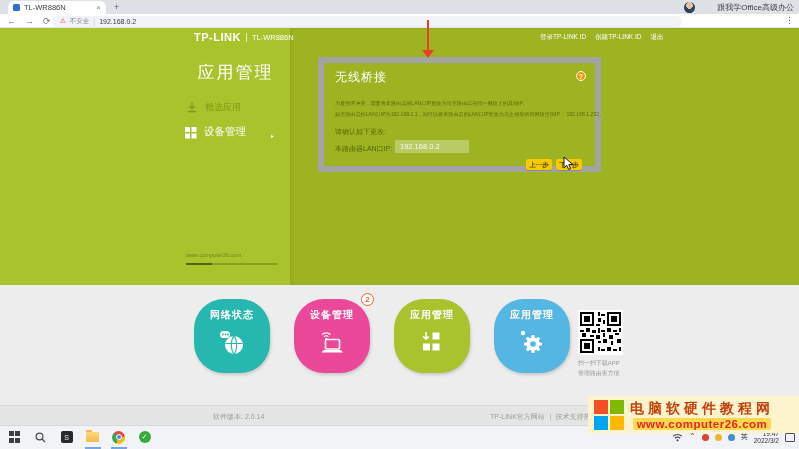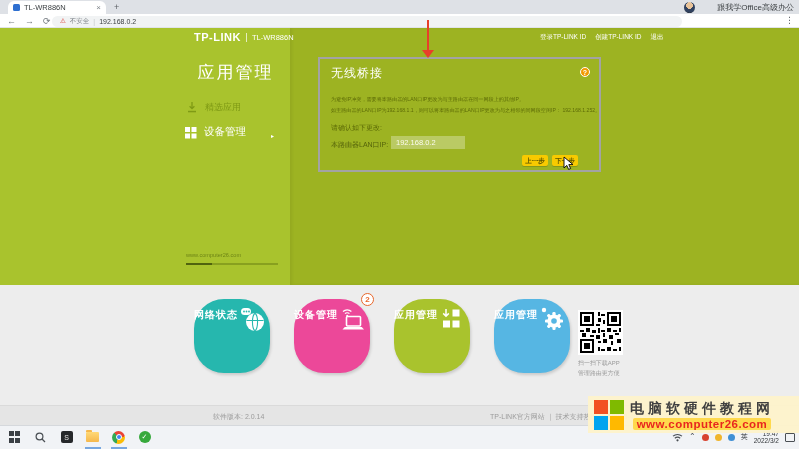--- a/index.html
+++ b/index.html
@@ -58,21 +58,21 @@
   .side-item2 { left:184px; top:97px; }
   .side-label-dim { font-size:9px; color:#7f9a15; }
   .side-label-on { font-size:10.5px; color:#fff; }
   .side-chevron { font-size:6px; color:#fff; margin-left:18px; }
   .side-wm { left:186px; top:224px; font-size:7px; color:rgba(60,80,0,.55); transform:scale(.8);
              transform-origin:0 0; white-space:nowrap; }
   .side-wm-bar { left:186px; top:235px; width:92px; height:2px; background:rgba(60,80,0,.30); }
   .side-wm-bar::before { content:""; position:absolute; left:0; top:0; width:26px; height:2px; background:rgba(35,50,0,.55); }
 
   
-  .panel { left:318px; top:29px; width:283px; height:115px; border:2px solid #a3a3a3; }
+  .panel { left:318px; top:29px; width:283px; height:115px; border:6px solid #a3a3a3; }
   .panel-title { position:absolute; left:11px; top:6px; font-size:12px; color:#fff; letter-spacing:1px; }
   .help { position:absolute; right:9px; top:8px; width:10px; height:10px; border-radius:50%;
           background:#f29a00; border:1px solid #fff; color:#fff; font-size:7px; font-weight:bold;
           display:flex; align-items:center; justify-content:center; }
   .tinytext { position:absolute; left:11px; font-size:7px; color:#5d6b06; transform:scale(.73);
               transform-origin:0 0; white-space:nowrap; width:137%; }
   .p1 { top:37px; } .p2 { top:48px; }
   .confirm { position:absolute; left:11px; top:64px; font-size:7px; color:#5d6b06; }
   .lanlabel { position:absolute; left:11px; top:81px; font-size:7px; color:#55630a; }
   .lanip { position:absolute; left:71px; top:77px; width:74px; height:13px;
@@ -81,21 +81,21 @@
          color:#5c5400; font-size:6.5px; font-weight:bold; text-align:center; line-height:11px;
          box-shadow:0 1px 0 rgba(0,0,0,.15); }
   .btn-prev { left:202px; } .btn-next { left:232px; }
 
   .tab-indicator { left:421px; top:257px; width:0; height:0; border-left:8px solid transparent;
                    border-right:8px solid transparent; border-top:9px solid #9db322; }
 
   
   .grayband { left:0; top:257px; width:799px; height:120px; background:#ededed; }
   .tile { top:271px; width:76px; height:74px; box-shadow:1px 2px 3px rgba(0,0,0,.15);
-          display:flex; align-items:flex-start;border-radius:30px; }
+          display:flex; flex-direction:column; align-items:center;border-radius:30px; }
   .tile-label { margin-top:9px; font-size:10px; font-weight:bold; color:#fff; letter-spacing:1px; }
   .tile-icon { margin-top:6px; }
   .t1 { left:194px; background:#26b7ae; }
   .t2 { left:294px; background:#ec4899; }
   .t3 { left:394px; background:#a9c32d; }
   .t4 { left:494px; background:#56b6e3; }
   .badge { left:361px; top:265px; width:13px; height:13px; border-radius:50%; background:#fff;
            border:1.5px solid #e8662a; color:#e8662a; font-size:8px; font-weight:bold;
            display:flex; align-items:center; justify-content:center; z-index:5; }
 
@@ -129,21 +129,21 @@
   .dot { width:7px; height:7px; border-radius:50%; }
   .lang { font-size:7px; color:#33373b; }
   .clock { text-align:right; font-size:6.5px; color:#33373b; line-height:7.5px; }
   .notif { width:10px; height:9px; border:1px solid #4a4f54; border-radius:1px; }
 
   
   .sitewm { left:588px; top:396px; width:211px; height:37px; background:rgba(253,243,203,.97);
             display:flex; align-items:center; gap:6px; padding:2px 4px 2px 6px; z-index:30; }
   .wm-logo { display:grid; grid-template-columns:14px 14px; grid-template-rows:14px 14px; gap:2px; flex:0 0 auto; }
   .wm-text { display:flex; flex-direction:column; align-items:center; }
-  .wm-name { font-size:14px; font-weight:bold; color:#404040; letter-spacing:4px; white-space:nowrap; }
+  .wm-name { font-size:14px; font-weight:bold; color:#c2410c; letter-spacing:4px; white-space:nowrap; }
   .wm-url { font-size:11.5px; font-weight:bold; color:#e8251f; background:#ffd94d; padding:0 4px;
             border-radius:2px; white-space:nowrap; letter-spacing:.5px; }
 
   .cursor { left:563px; top:156px; z-index:70; }
 </style>
 </head>
 <body>
 
 <div id="screen">
 

